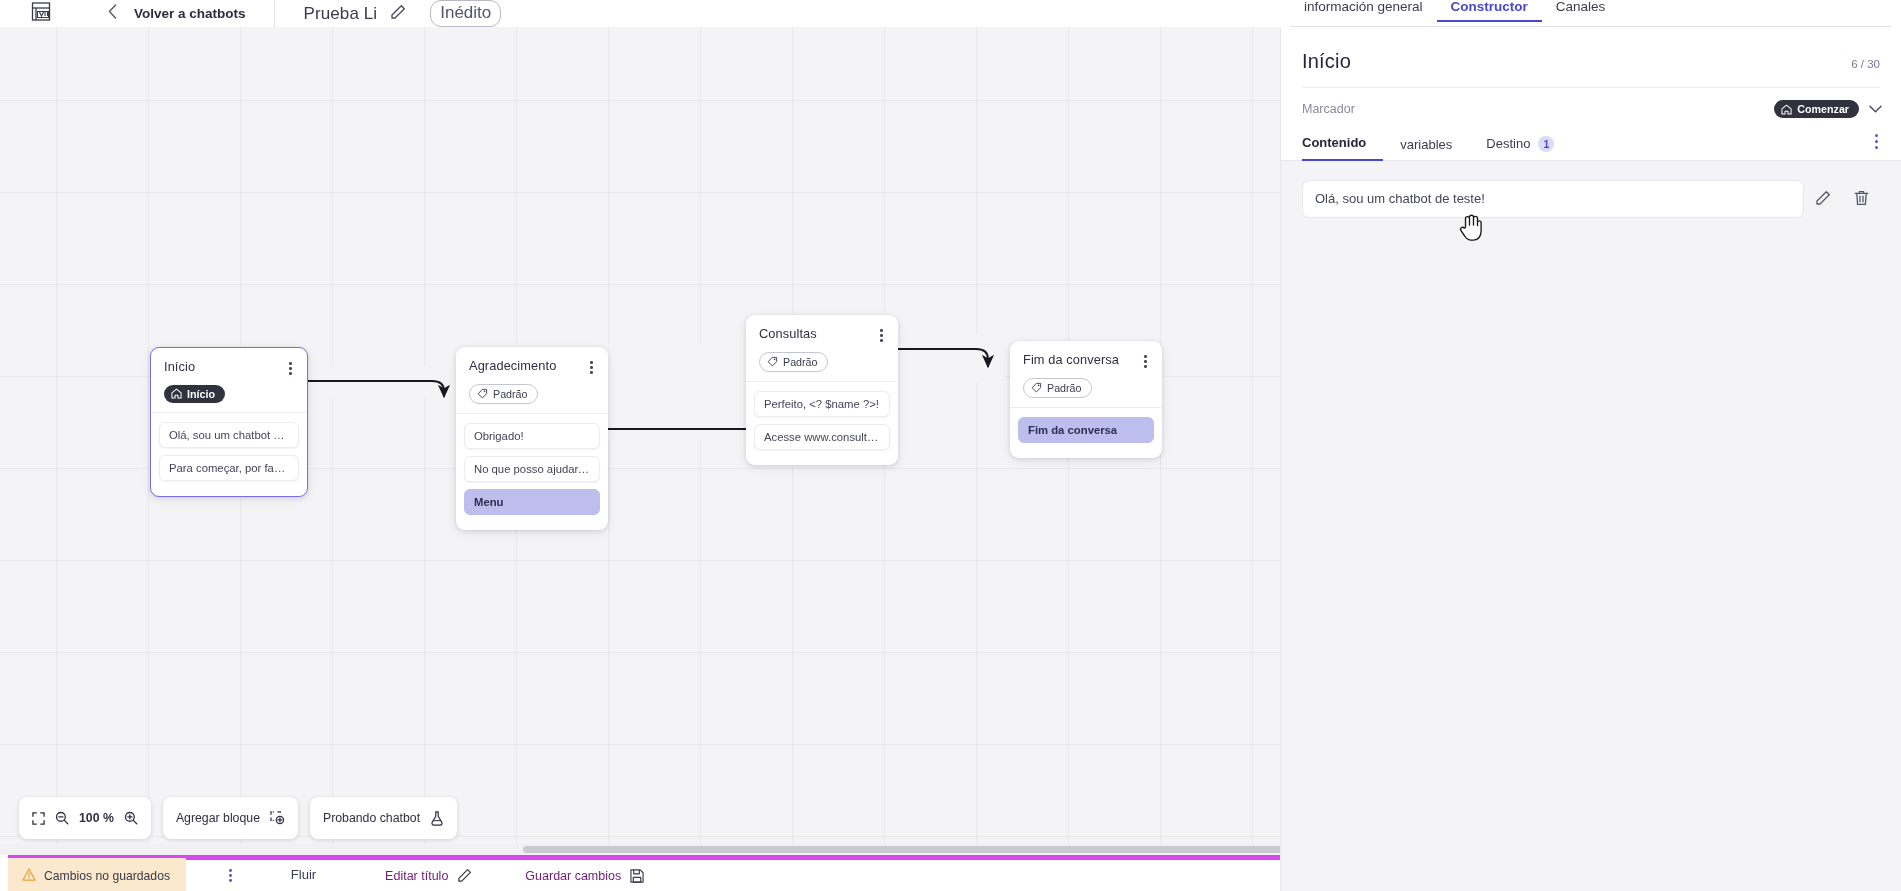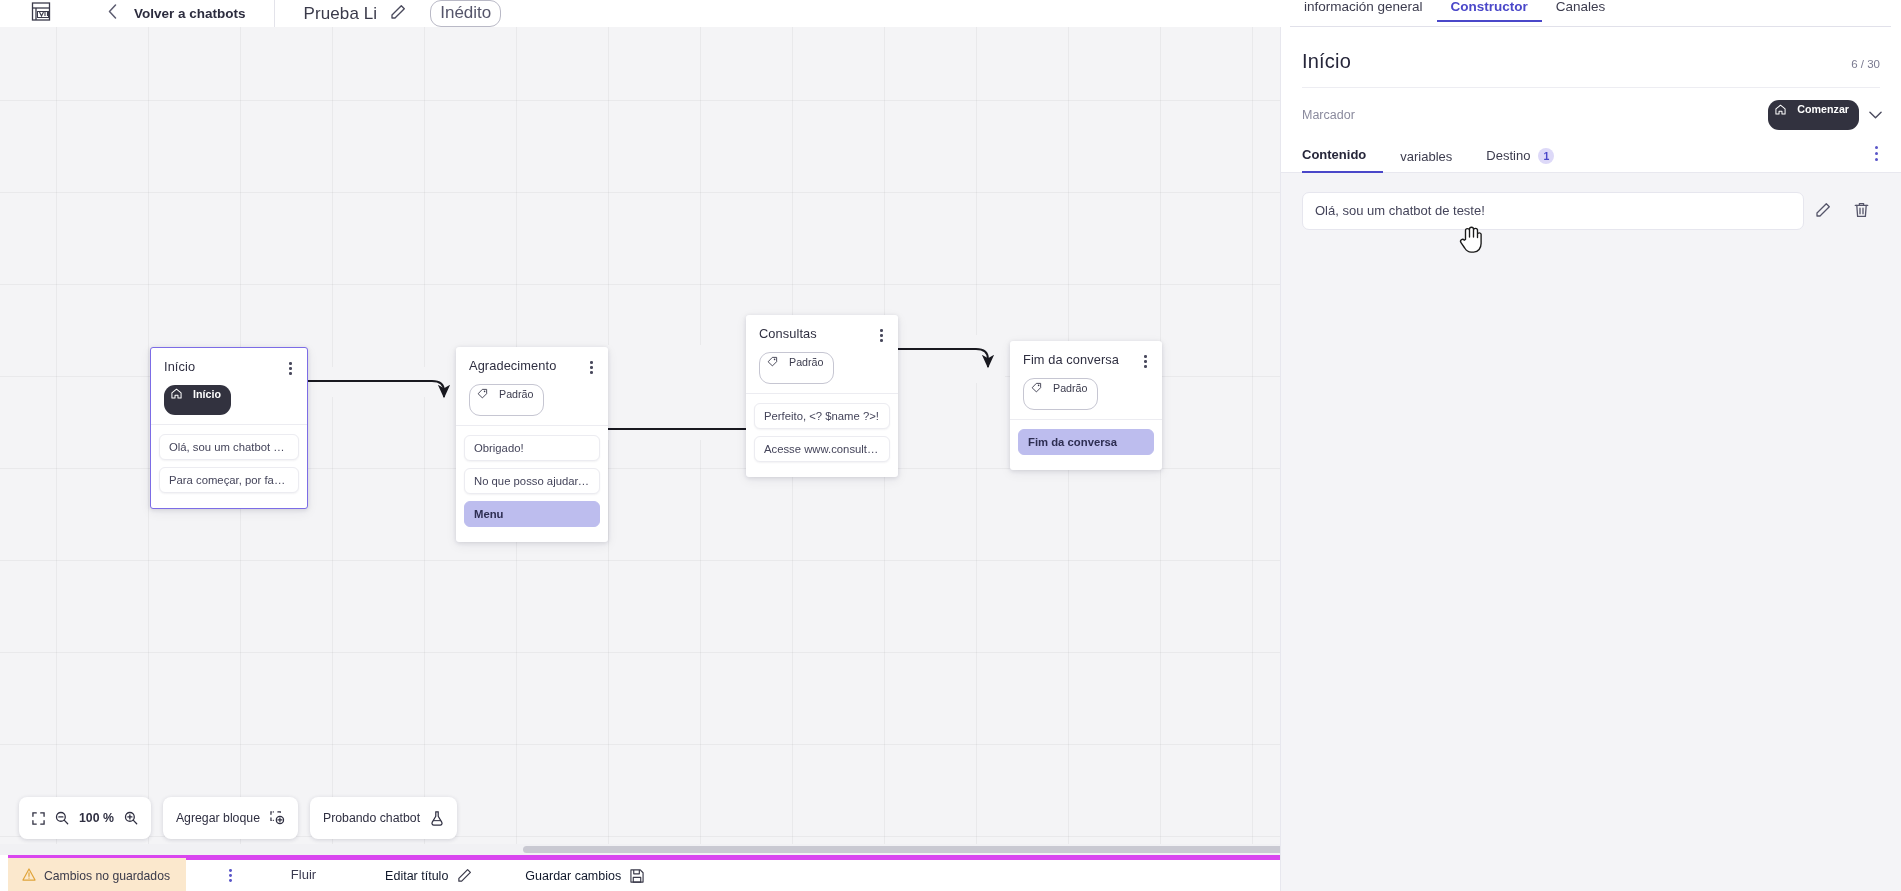--- a/index.html
+++ b/index.html
@@ -71,38 +71,38 @@
     overflow: hidden;
   }
   .canvas-inner { position: absolute; inset: 0; }
 
   .edges { position: absolute; left: 0; top: 0; width: 1562px; height: 828px; }
 
   
   .node {
     position: absolute;
     background: #ffffff;
-    border-radius: 3px;
+    border-radius: 9px;
     box-shadow: 0 1px 4px rgba(30,30,60,.13), 0 3px 12px rgba(30,30,60,.07);
     padding: 0 0 8px 0;
     z-index: 5;
   }
   .node.selected { border: 1.6px solid #7c6ce6; }
   .node-head {
     display: flex; align-items: flex-start; justify-content: space-between;
     padding: 11px 11px 0 13px;
   }
   .node-title { font-size: 12.8px; color: #2f2f41; letter-spacing: .1px; }
   .kebab { display: flex; flex-direction: column; gap: 2.4px; align-items: center;
            padding: 3px 4px; cursor: pointer; }
   .kebab i { width: 2.6px; height: 2.6px; border-radius: 50%; background: #4a4a5e; display:block;}
   .node-tagrow { padding: 7px 13px 9px; }
   .tag {
-    display: inline-flex; align-items: center; gap: 11px;
-    font-size: 10.7px; border-radius: 11px; padding: 3px 10px 15px 7px;
+    display: inline-flex; align-items: center; gap: 5px;
+    font-size: 10.7px; border-radius: 11px; padding: 3px 10px 3px 7px;
     white-space: nowrap;
   }
   .tag.dark { background: #32323f; color: #ffffff; font-weight: 700; }
   .tag.light { background: #fff; color: #3c3c4e; border: 1px solid #c6c6d2; }
   .tag svg { display: block; }
   .node-body { border-top: 1px solid #ececf1; padding: 9px 8px 0; }
   .node .node-body:first-child { border-top: none; }
   .msg {
     background: #fff; border: 1px solid #ececf1; border-radius: 6px;
     padding: 6px 9px; font-size: 11.3px; color: #44445a;
@@ -151,21 +151,21 @@
   }
   .bb-kebab { display:flex; flex-direction:column; gap:2.6px; margin: 0 16px 0 16px; cursor:pointer;}
   .bb-kebab i { width:2.8px;height:2.8px;border-radius:50%;background:#5a56c8;display:block;}
   .bb-tab {
     font-size: 13px; color: #3a3a50; padding: 8px 16px 9px; cursor: pointer;
     white-space:nowrap;
   }
   .bb-tab.active { color:#3a3a50; border-bottom: 2.5px solid #4a47c9; }
   .bb-action {
     display: flex; align-items: center; gap: 9px; font-size: 12.5px;
-    color: #0f172a; margin-left: 26px; cursor: pointer; white-space: nowrap;
+    color: #701a75; margin-left: 26px; cursor: pointer; white-space: nowrap;
   }
   .bb-action svg { display:block; }
 
   
   .panel {
     position: absolute; right: 0; top: 27px; width: 621px; height: 864px;
     background: #ffffff; border-left: 1px solid #e7e7ee;
     display: flex; flex-direction: column;
     z-index: 20;
   }

